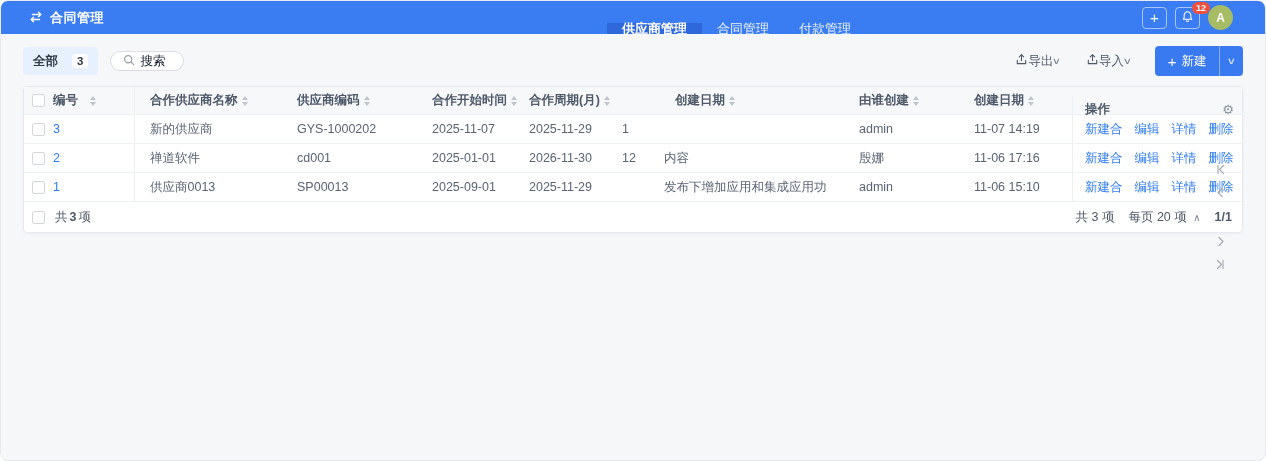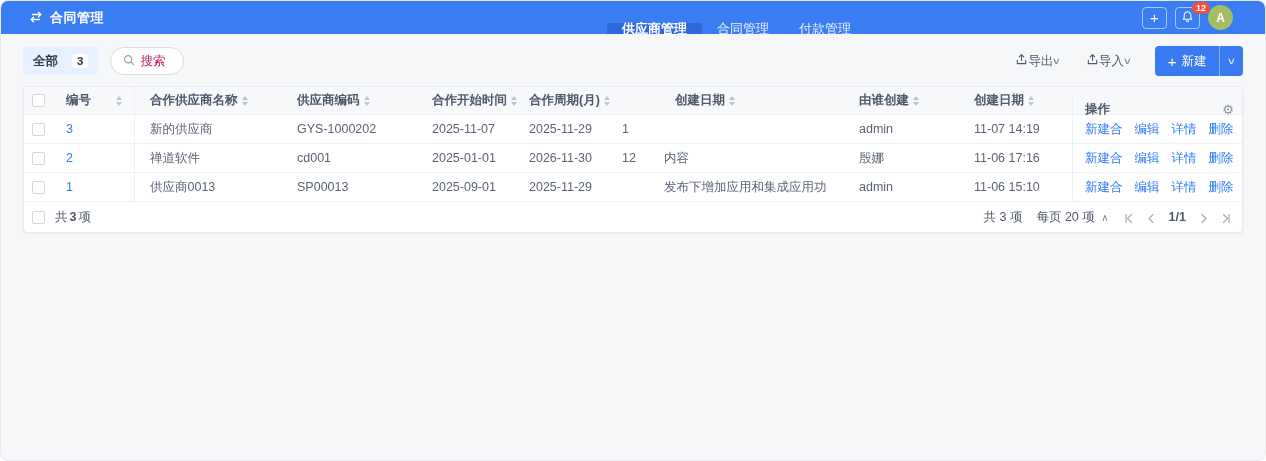--- a/index.html
+++ b/index.html
@@ -44,23 +44,23 @@
   
   .content { padding:12px 22px 0; }
   .toolbar { display:flex; align-items:center; height:30px; margin-bottom:10px; }
   .chip-all {
     display:flex; align-items:center; gap:14px; background:#e7f0fe; border:none;
     border-radius:4px; height:28px; padding:0 10px; font-size:12.5px; font-weight:bold;
     color:#323a45; cursor:pointer;
   }
   .chip-count { background:#fff; border-radius:4px; padding:1px 5px; font-size:11.5px; font-weight:bold; color:#323a45; }
   .search-pill {
-    display:flex; align-items:center; gap:5px; margin-left:12px; height:28px;
+    display:flex; align-items:center; gap:5px; margin-left:12px; height:20px;
     border:1px solid #d9dce3; border-radius:14px; background:#fff; padding:8px 12px;
-    color:#be185d; font-size:12.5px; cursor:text; min-width:74px;
+    color:#0f172a; font-size:12.5px; cursor:text; min-width:74px;
   }
   .toolbar-spacer { flex:1; }
   .flat-btn {
     display:flex; align-items:center; gap:0; background:none; border:none;
     font-size:12.5px; color:#4e5969; cursor:pointer; padding:0 6px; margin-left:14px;
   }
   .chev { font-size:9px; color:#7d8694; transform:scaleX(1.4); display:inline-block; }
   .primary-split { display:flex; margin-left:18px; border-radius:4px; overflow:hidden; height:30px; }
   .primary-main {
     background:#3a7af0; color:#fff; border:none; font-size:12.5px; padding:0 13px;
@@ -73,21 +73,21 @@
   .primary-caret .chev { color:#dfe9ff; }
 
   
   .table-card { background:#fff; border:1px solid #e7e9ee; border-radius:4px;
     box-shadow:0 1px 3px rgba(31,45,61,.05); }
   .tr { display:flex; align-items:center; border-bottom:1px solid #edf0f4; }
   .tr.head { height:28px; background:#f7f8fa; }
   .tr.body-row { height:29px; background:#fff; }
   .cell { padding:0 10px; font-size:12.5px; color:#5a6475; white-space:nowrap; overflow:hidden; height:100%; display:flex; align-items:center; }
   .head .cell { color:#4e5969; font-weight:bold; overflow:visible; }
-  .c1 { width:111px; border-right:1px solid #edf0f4; padding-left:8px; gap:21px; }
+  .c1 { width:111px; border-right:1px solid #edf0f4; padding-left:8px; gap:8px; }
   .c2 { width:152px; padding-left:15px; }
   .c3 { width:135px; }
   .c4 { width:97px; }
   .c5 { width:93px; }
   .c6 { width:42px; padding-right:0; }
   .head .c6 { overflow:visible; }
   .c7 { flex:1; }
   .head .c7 { justify-content:center; }
   .c8 { width:115px; }
   .c9 { width:108px; }
@@ -100,21 +100,21 @@
   .sort-up { border-bottom:4px solid #c0c4cc; margin-bottom:2px; }
   .sort-down { border-top:4px solid #c0c4cc; }
   .head-flex-spacer { flex:1; }
   .gear { color:#8a919f; font-size:13px; cursor:pointer; margin-right:-2px; }
 
   
   .tfoot { display:flex; align-items:center; justify-content:space-between; height:30px; padding:0 10px 0 8px; }
   .tfoot-left { display:flex; align-items:center; gap:10px; font-size:12.5px; color:#4e5969; }
   .tfoot-right { display:flex; align-items:center; gap:14px; font-size:12.5px; color:#4e5969; }
   .bold { font-weight:bold; }
-  .pg-group { display:flex; align-items:flex-end; gap:12px; }
+  .pg-group { display:flex; align-items:flex-start; gap:12px;flex-direction:column; }
   .pg-btn { background:none; border:none; cursor:pointer; display:flex; align-items:center; padding:0; }
   .pg-btn svg { display:block; }
   .collapse-caret { font-size:10px; color:#7d8694; margin-left:3px; cursor:pointer; }
   .page-indicator { color:#4e5969; }
   .ws { display:inline-block; width:2px; }
   .icon-svg { display:block; }
 </style>
 </head>
 <body>
 

